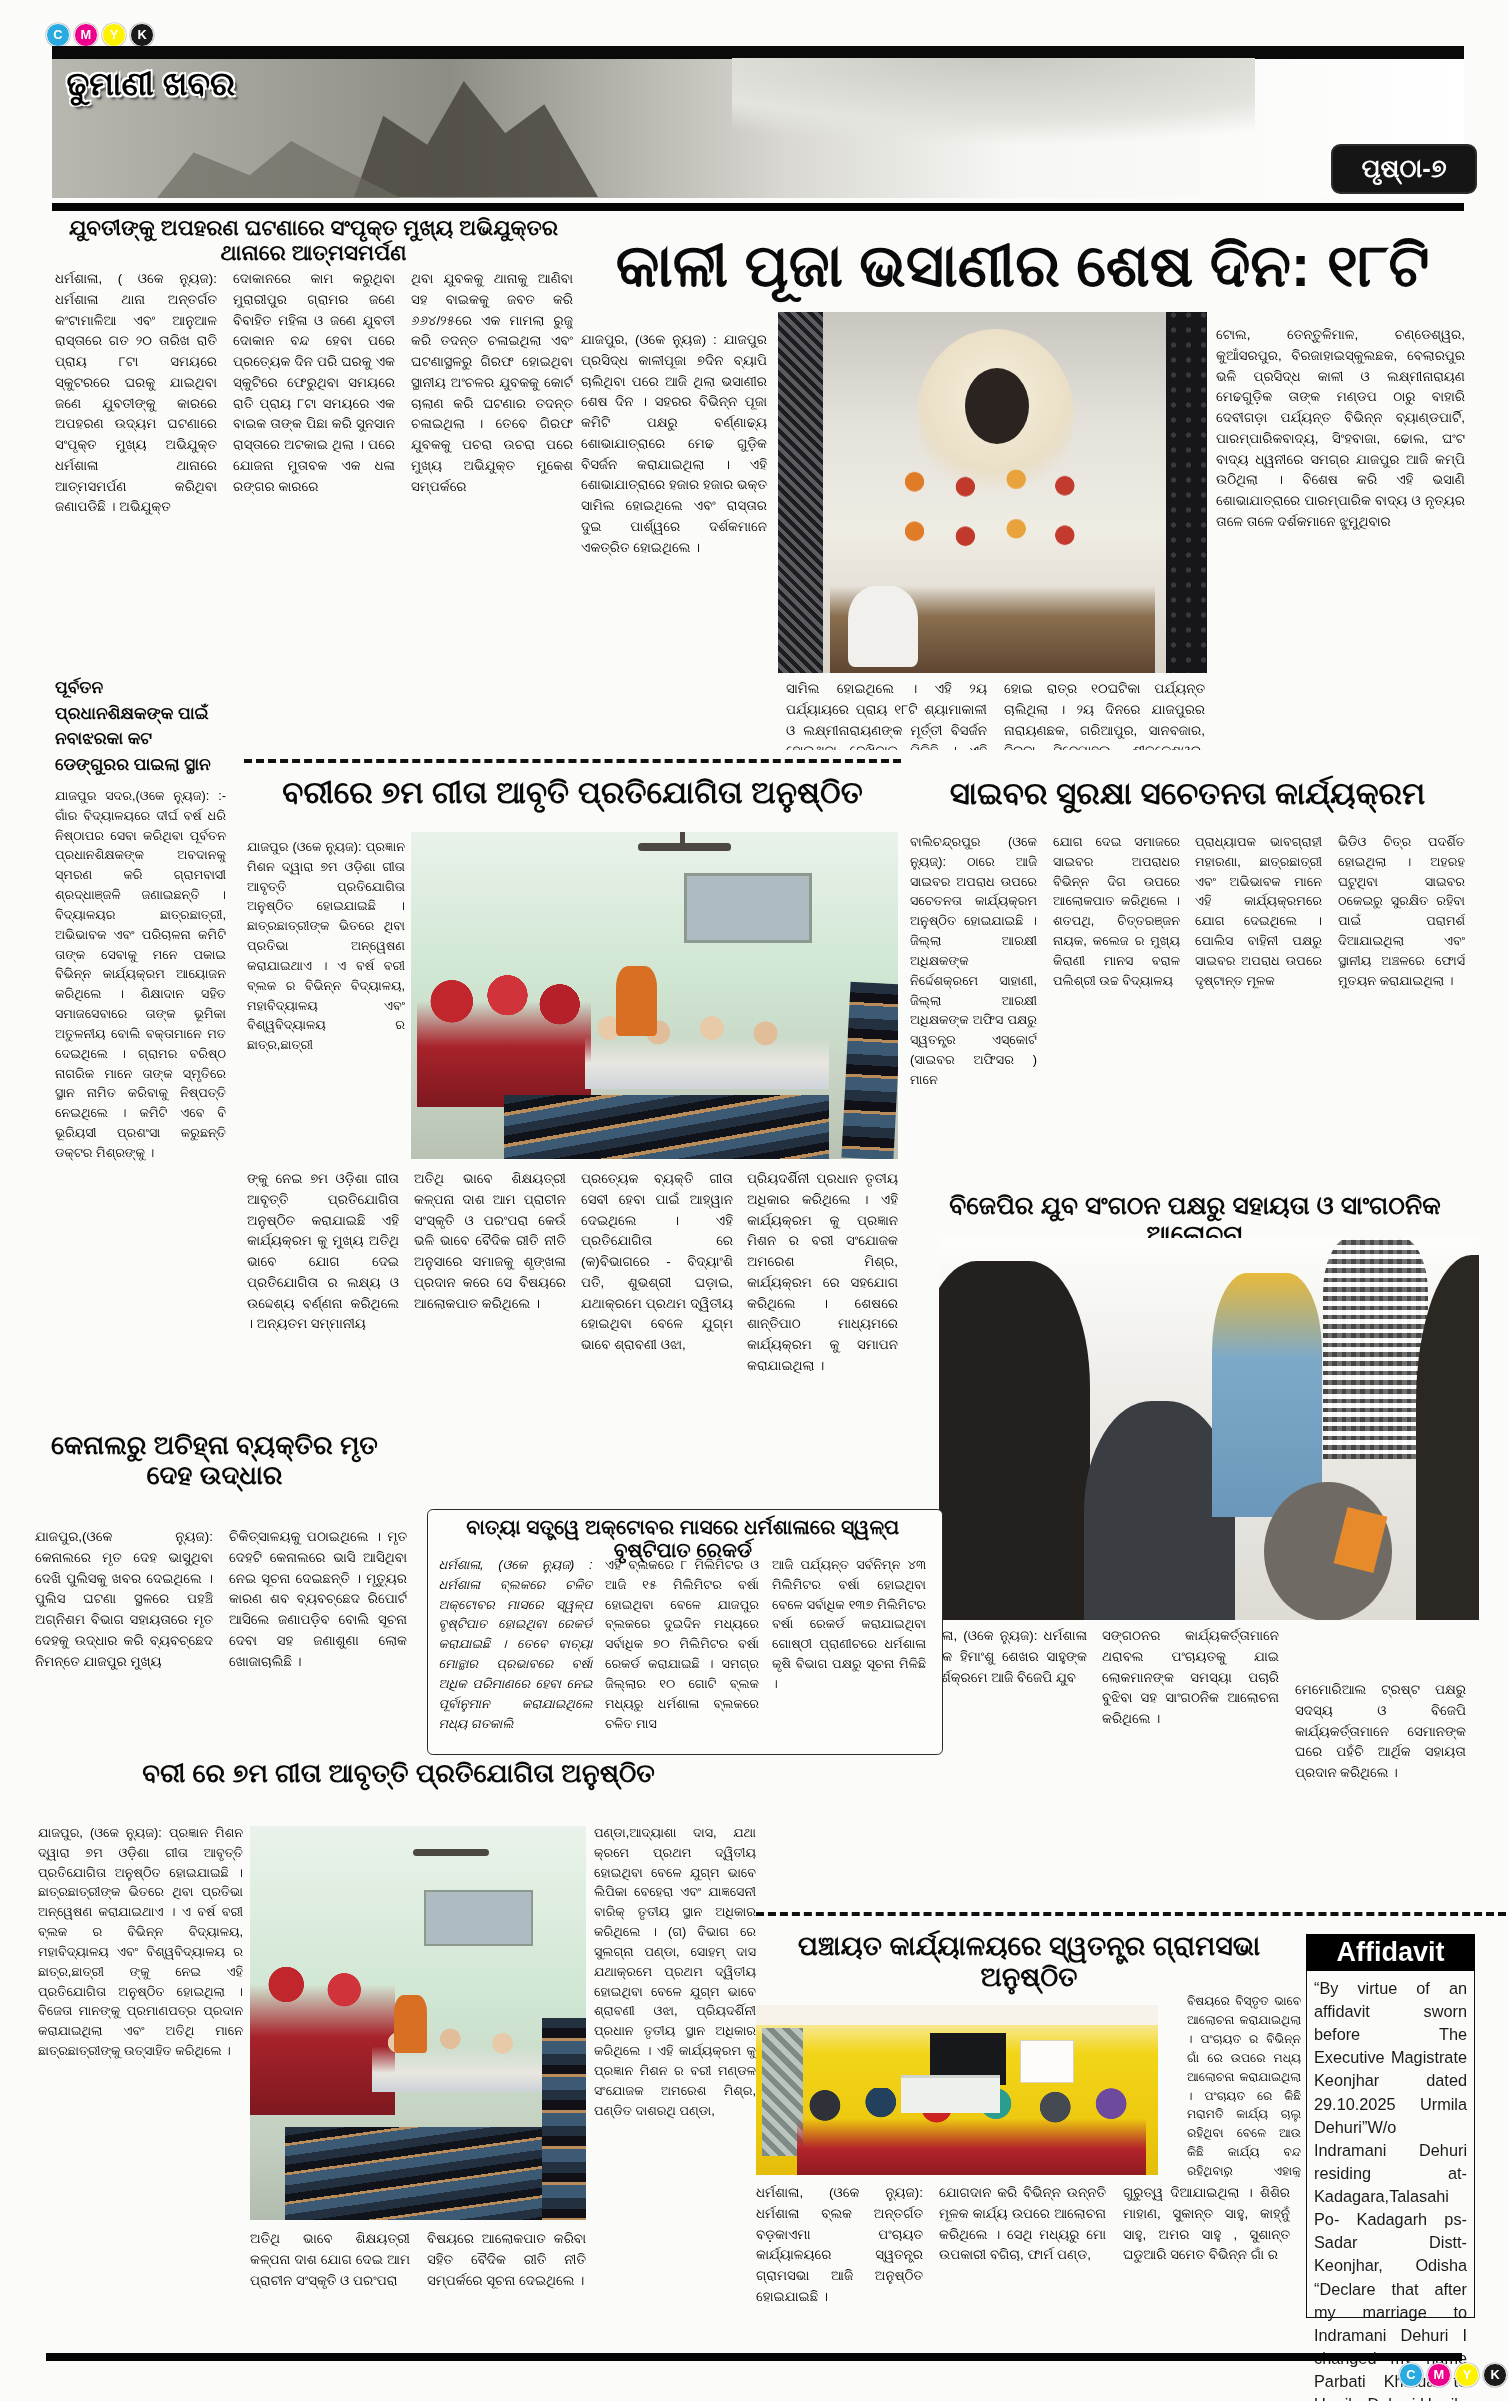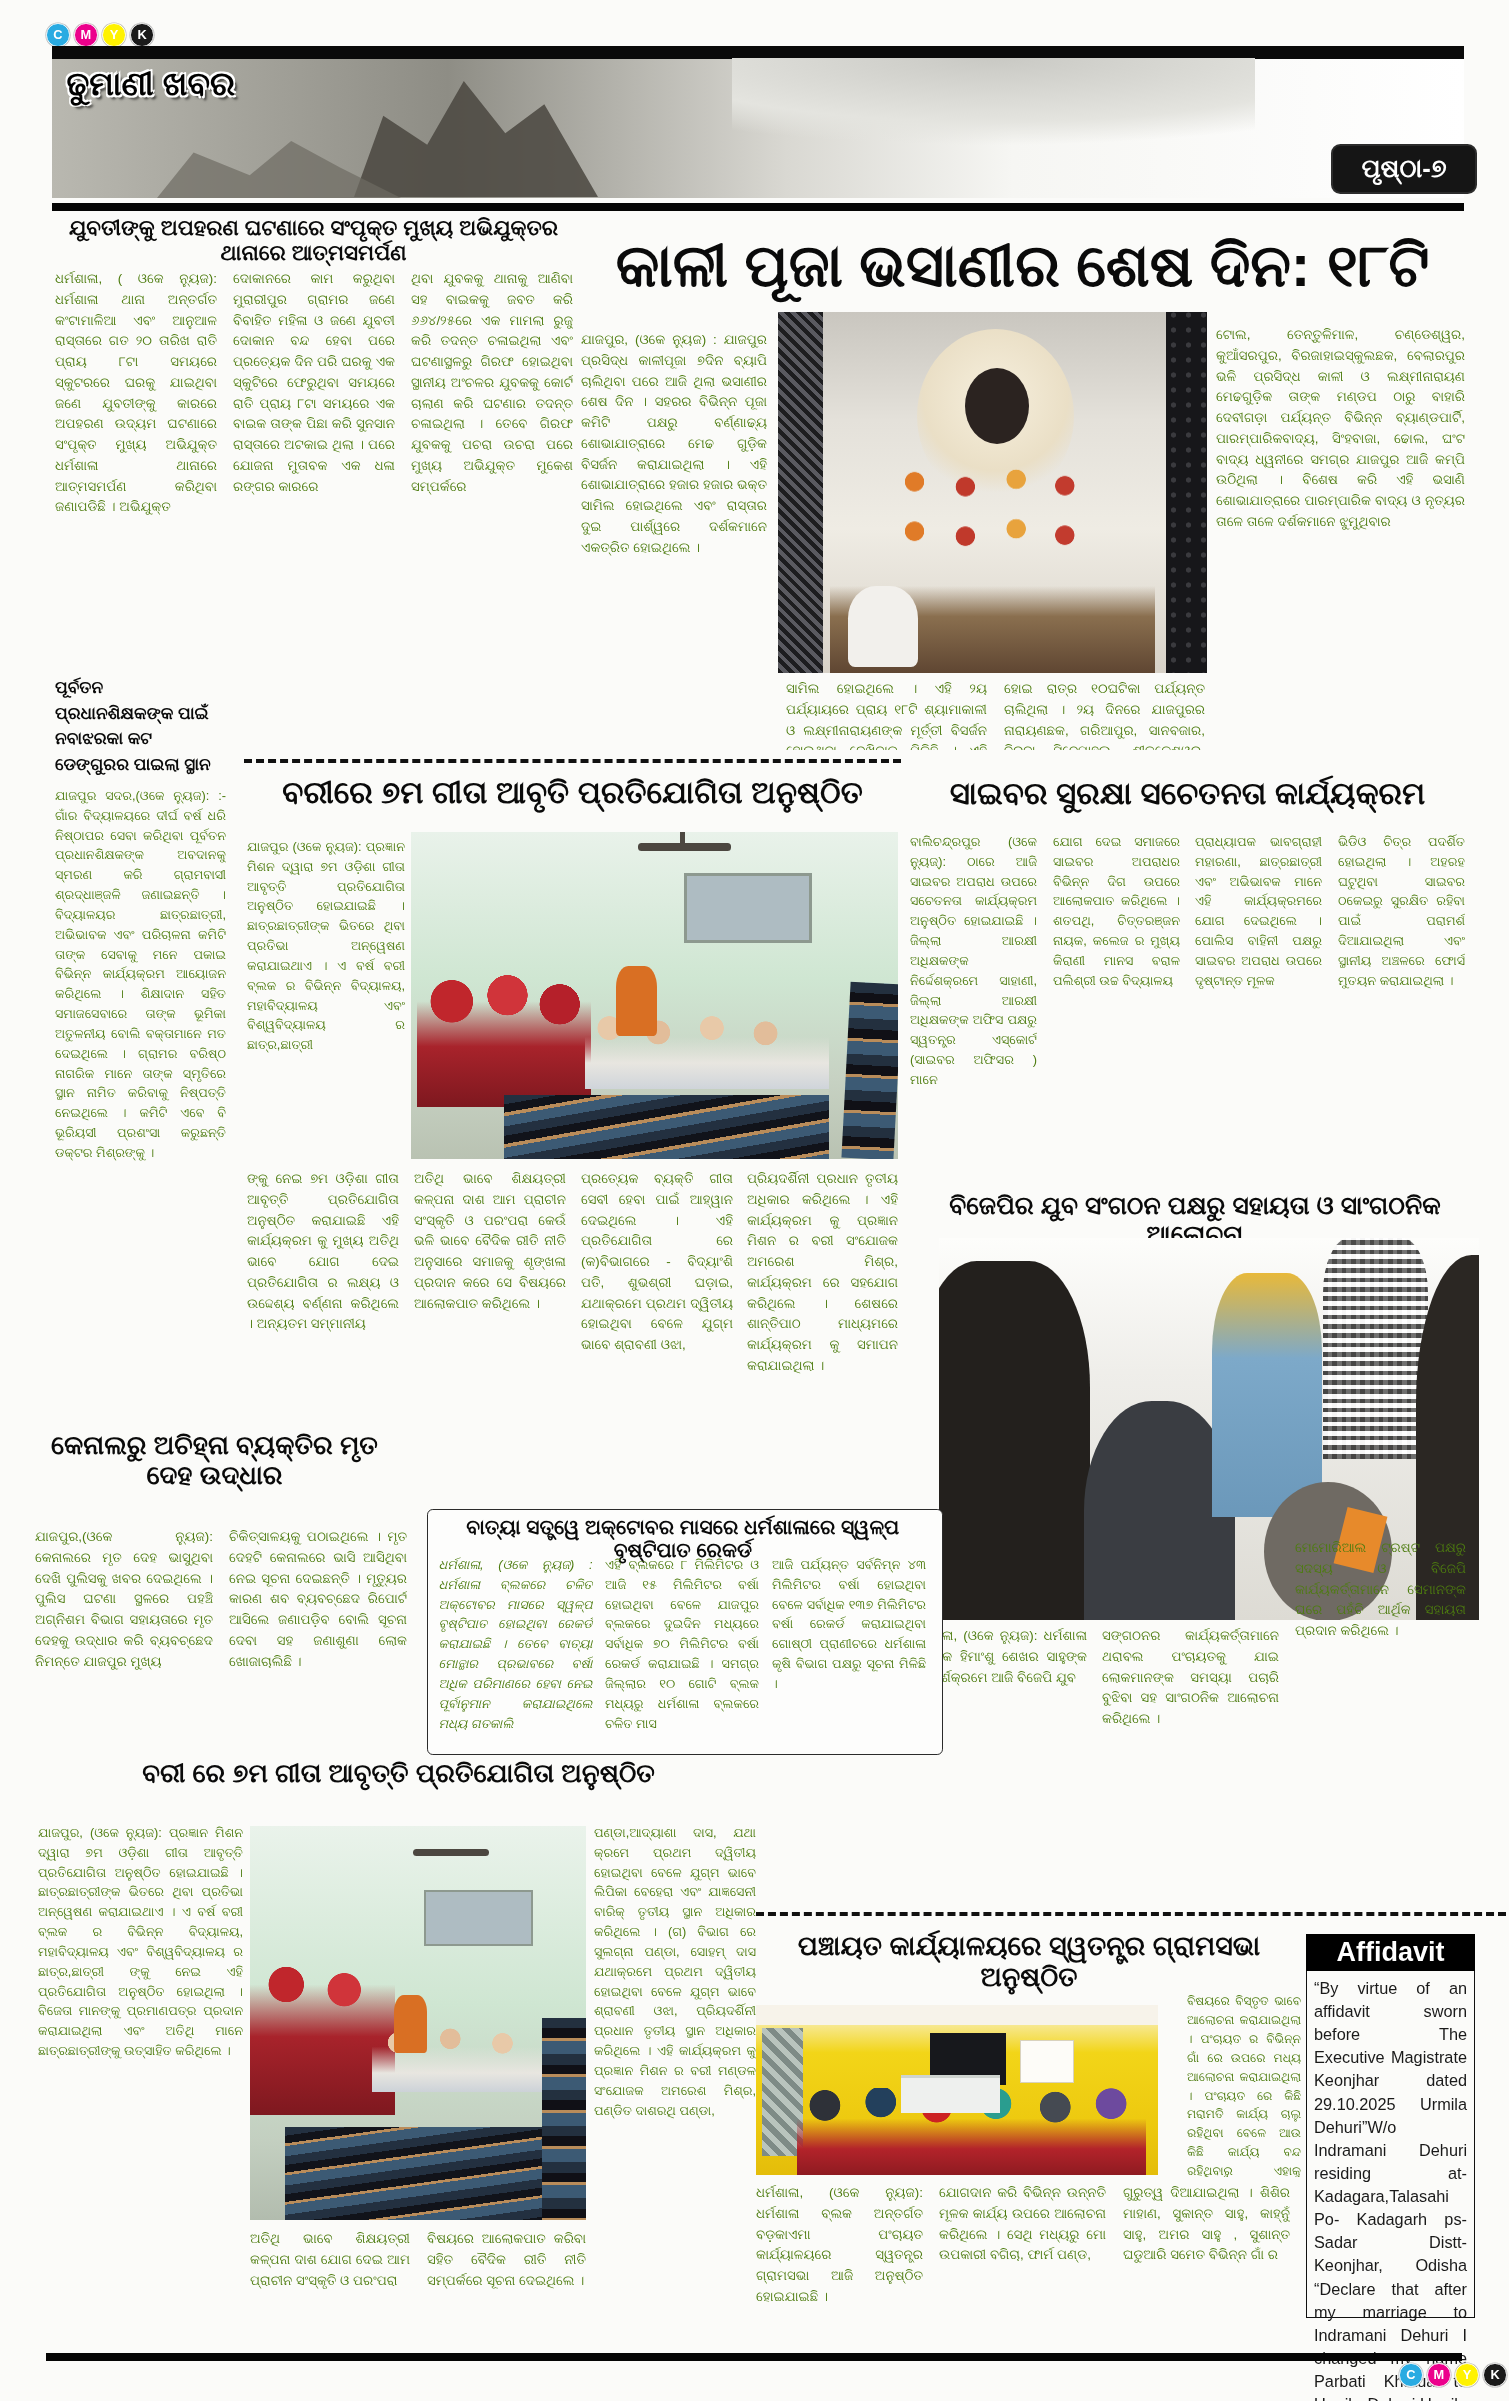--- a/index.html
+++ b/index.html
@@ -1,20 +1,20 @@
 <!DOCTYPE html>
 <html style="font-size:9.3px"><head>
 <meta charset="utf-8">
 <style>
   html,body{margin:0;padding:0;background:#e9e9e6;}
   .page{position:relative;width:1509px;height:2401px;background:#fbfbf9;
         font-family:"Liberation Sans","DejaVu Sans",sans-serif;color:#111;overflow:hidden;}
   .abs{position:absolute;}
   .hl{font-weight:900;text-align:center;color:#0a0a0a;line-height:1.15;letter-spacing:0px;}
-  .body-col{font-size:13.4px;line-height:1.55;text-align:justify;overflow:hidden;color:#4d7c0f;}
+  .body-col{font-size:13.4px;line-height:1.55;text-align:justify;overflow:hidden;color:#000000;}
   .photo{position:absolute;overflow:hidden;background:#d8d5cf;}
   .dashed{border-top:4.1px dashed #111;height:0;}
   .rule{background:#050505;}
   
   .cmyk{display:flex;gap:4.6px;}
   .cmyk span{width:21.5px;height:21.5px;border-radius:50%;display:flex;align-items:center;justify-content:center;
              font-weight:700;font-size:12.8px;color:#fff;border:1.2px solid #fff;box-shadow:0 0 0 0.6px #bbb;}
   
   .masthead{background:
       linear-gradient(90deg,#b9b8b0 0%,#8e8d85 28%,#d9d8d2 52%,#f6f6f3 68%,#ffffff 100%);}
@@ -138,21 +138,21 @@
     <div class="blob" style="left:-23px;top:23px;width:174px;height:360px;background:#23201d;border-radius:35% 35% 0 0;"></div>
     <div class="blob" style="left:145px;top:163px;width:151px;height:244px;background:#3a3d42;border-radius:45% 45% 0 0;"></div>
     <div class="abs" style="left:273px;top:35px;width:110px;height:244px;background:linear-gradient(180deg,#e8b93a 0%,#7da9c9 35%,#6b98ba 100%);border-radius:32% 32% 0 0;"></div>
     <div class="abs checker" style="left:384px;top:0;width:105px;height:221px;border-radius:25% 25% 0 0;"></div>
     <div class="blob" style="left:477px;top:17.4px;width:139px;height:372px;background:#2b2723;border-radius:40% 20% 0 0;"></div>
     <div class="blob" style="left:325px;top:244px;width:128px;height:139px;background:#6f6a63;"></div>
     <div class="abs" style="left:401px;top:273px;width:41px;height:58px;background:#e78a2b;transform:rotate(14deg);"></div>
   </div>
   <div class="abs body-col" style="left:910px;top:1626px;width:177px;height:282px;">ଧର୍ମଶାଳା, (ଓକେ ନ୍ୟୁଜ): ଧର୍ମଶାଳା ବିଧାୟକ ହିମାଂଶୁ ଶେଖର ସାହୁଙ୍କ ପରାମର୍ଶକ୍ରମେ ଆଜି ବିଜେପି ଯୁବ</div>
   <div class="abs body-col" style="left:1102px;top:1626px;width:177px;height:282px;">ସଙ୍ଗଠନର କାର୍ଯ୍ୟକର୍ତ୍ତାମାନେ ଥରାବଲ ପଂଚାୟତକୁ ଯାଇ ଲୋକମାନଙ୍କ ସମସ୍ୟା ପଚାରି ବୁଝିବା ସହ ସାଂଗଠନିକ ଆଲୋଚନା କରିଥିଲେ ।</div>
-  <div class="abs body-col" style="left:1295px;top:1538px;width:171px;height:282px;">ମେମୋରିଆଲ ଟ୍ରଷ୍ଟ ପକ୍ଷରୁ ସଦସ୍ୟ ଓ ବିଜେପି କାର୍ଯ୍ୟକର୍ତ୍ତାମାନେ ସେମାନଙ୍କ ଘରେ ପହଁଚି ଆର୍ଥିକ ସହାୟତା ପ୍ରଦାନ କରିଥିଲେ ।</div>
+  <div class="abs body-col" style="left:1295px;top:1680px;width:171px;height:282px;font-family:Liberation Serif, serif;">ମେମୋରିଆଲ ଟ୍ରଷ୍ଟ ପକ୍ଷରୁ ସଦସ୍ୟ ଓ ବିଜେପି କାର୍ଯ୍ୟକର୍ତ୍ତାମାନେ ସେମାନଙ୍କ ଘରେ ପହଁଚି ଆର୍ଥିକ ସହାୟତା ପ୍ରଦାନ କରିଥିଲେ ।</div>
 
   <div class="abs hl" style="left:46px;top:1431px;width:337px;font-size:26px;">କେନାଲରୁ ଅଚିହ୍ନା ବ୍ୟକ୍ତିର ମୃତ ଦେହ ଉଦ୍ଧାର</div>
   <div class="abs body-col" style="left:35px;top:1527px;width:178px;height:223px;">ଯାଜପୁର,(ଓକେ ନ୍ୟୁଜ): କେନାଲରେ ମୃତ ଦେହ ଭାସୁଥିବା ଦେଖି ପୁଲିସକୁ ଖବର ଦେଇଥିଲେ । ପୁଲିସ ଘଟଣା ସ୍ଥଳରେ ପହଞ୍ଚି ଅଗ୍ନିଶମ ବିଭାଗ ସହାୟତାରେ ମୃତ ଦେହକୁ ଉଦ୍ଧାର କରି ବ୍ୟବଚ୍ଛେଦ ନିମନ୍ତେ ଯାଜପୁର ମୁଖ୍ୟ</div>
   <div class="abs body-col" style="left:229px;top:1527px;width:178px;height:223px;">ଚିକିତ୍ସାଳୟକୁ ପଠାଇଥିଲେ । ମୃତ ଦେହଟି କେନାଲରେ ଭାସି ଆସିଥିବା ନେଇ ସୂଚନା ଦେଇଛନ୍ତି । ମୃତ୍ୟୁର କାରଣ ଶବ ବ୍ୟବଚ୍ଛେଦ ରିପୋର୍ଟ ଆସିଲେ ଜଣାପଡ଼ିବ ବୋଲି ସୂଚନା ଦେବା ସହ ଜଣାଶୁଣା ଲୋକ ଖୋଜାଚାଲିଛି ।</div>
 
   <div class="abs rainbox" style="left:427px;top:1509px;width:514px;height:244px;">
     <div class="abs hl" style="left:5.8px;top:5.8px;width:498px;font-size:20.3px;">ବାତ୍ୟା ସତ୍ତ୍ୱେ ଅକ୍ଟୋବର ମାସରେ ଧର୍ମଶାଳାରେ ସ୍ୱଳ୍ପ ବୃଷ୍ଟିପାତ ରେକର୍ଡ</div>
     <div class="abs body-col" style="left:10.5px;top:45px;width:154px;height:192px;font-size:12.8px;font-style:italic;">ଧର୍ମଶାଳା, (ଓକେ ନ୍ୟୁଜ) : ଧର୍ମଶାଳା ବ୍ଲକରେ ଚଳିତ ଅକ୍ଟୋବର ମାସରେ ସ୍ୱଳ୍ପ ବୃଷ୍ଟିପାତ ହୋଇଥିବା ରେକର୍ଡ କରାଯାଇଛି । ତେବେ ବାତ୍ୟା ମୋନ୍ଥାର ପ୍ରଭାବରେ ବର୍ଷା ଅଧିକ ପରିମାଣରେ ହେବା ନେଇ ପୂର୍ବାନୁମାନ କରାଯାଇଥିଲେ ମଧ୍ୟ ଗତକାଲି</div>
     <div class="abs body-col" style="left:177px;top:45px;width:154px;height:192px;font-size:12.8px;">ଏହି ବ୍ଲକରେ ୮ ମିଲିମିଟର ଓ ଆଜି ୧୫ ମିଲିମିଟର ବର୍ଷା ହୋଇଥିବା ବେଳେ ଯାଜପୁର ବ୍ଲକରେ ଦୁଇଦିନ ମଧ୍ୟରେ ସର୍ବାଧିକ ୭୦ ମିଲିମିଟର ବର୍ଷା ରେକର୍ଡ କରାଯାଇଛି । ସମଗ୍ର ଜିଲ୍ଲାର ୧୦ ଗୋଟି ବ୍ଲକ ମଧ୍ୟରୁ ଧର୍ମଶାଳା ବ୍ଲକରେ ଚଳିତ ମାସ</div>
     <div class="abs body-col" style="left:344px;top:45px;width:154px;height:192px;font-size:12.8px;">ଆଜି ପର୍ଯ୍ୟନ୍ତ ସର୍ବନିମ୍ନ ୪୩ ମିଲିମିଟର ବର୍ଷା ହୋଇଥିବା ବେଳେ ସର୍ବାଧିକ ୧୩୭ ମିଲିମିଟର ବର୍ଷା ରେକର୍ଡ କରାଯାଇଥିବା ଗୋଷ୍ଠୀ ପ୍ରାଣୀଚରେ ଧର୍ମଶାଳା କୃଷି ବିଭାଗ ପକ୍ଷରୁ ସୂଚନା ମିଳିଛି ।</div>

